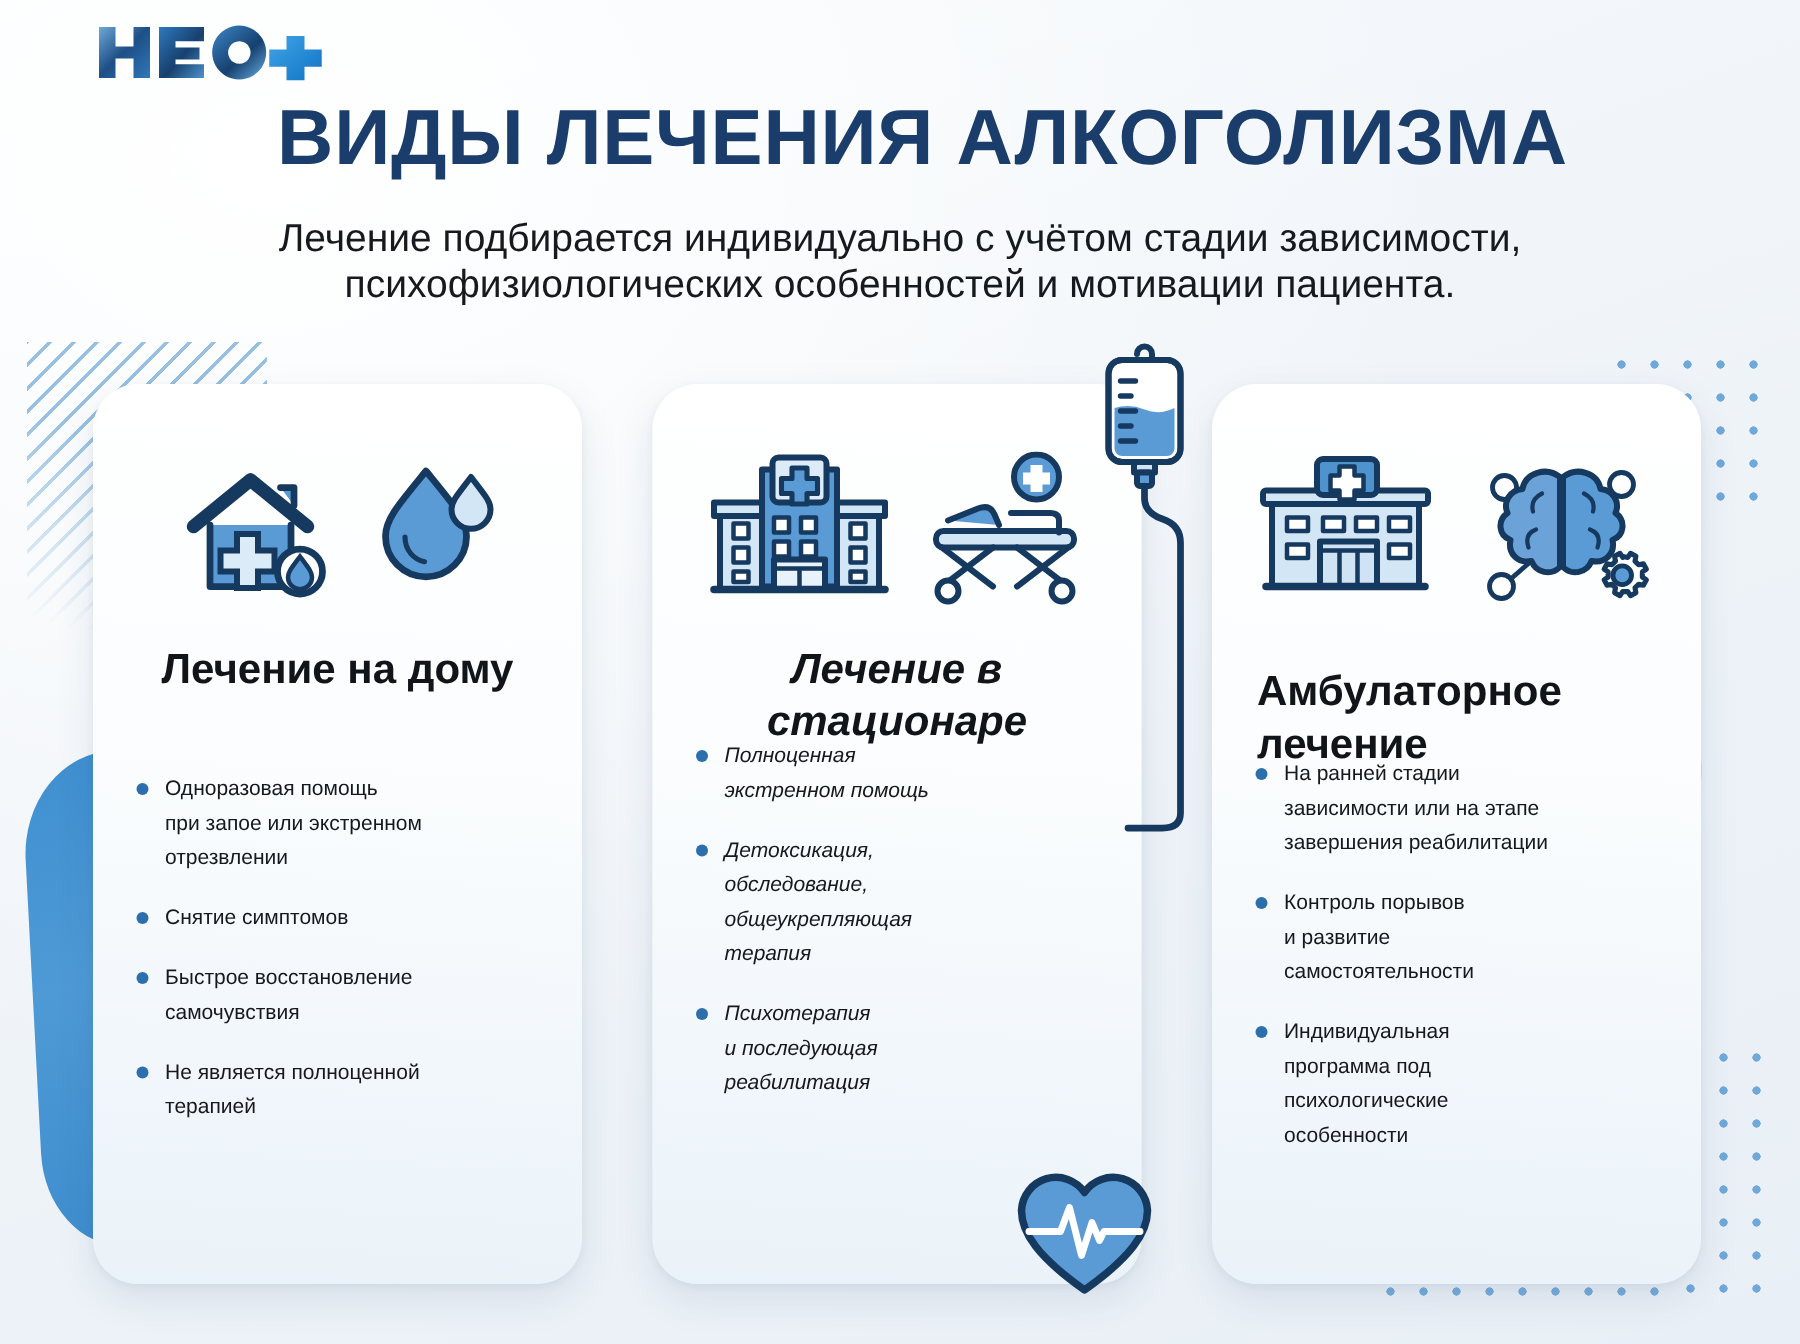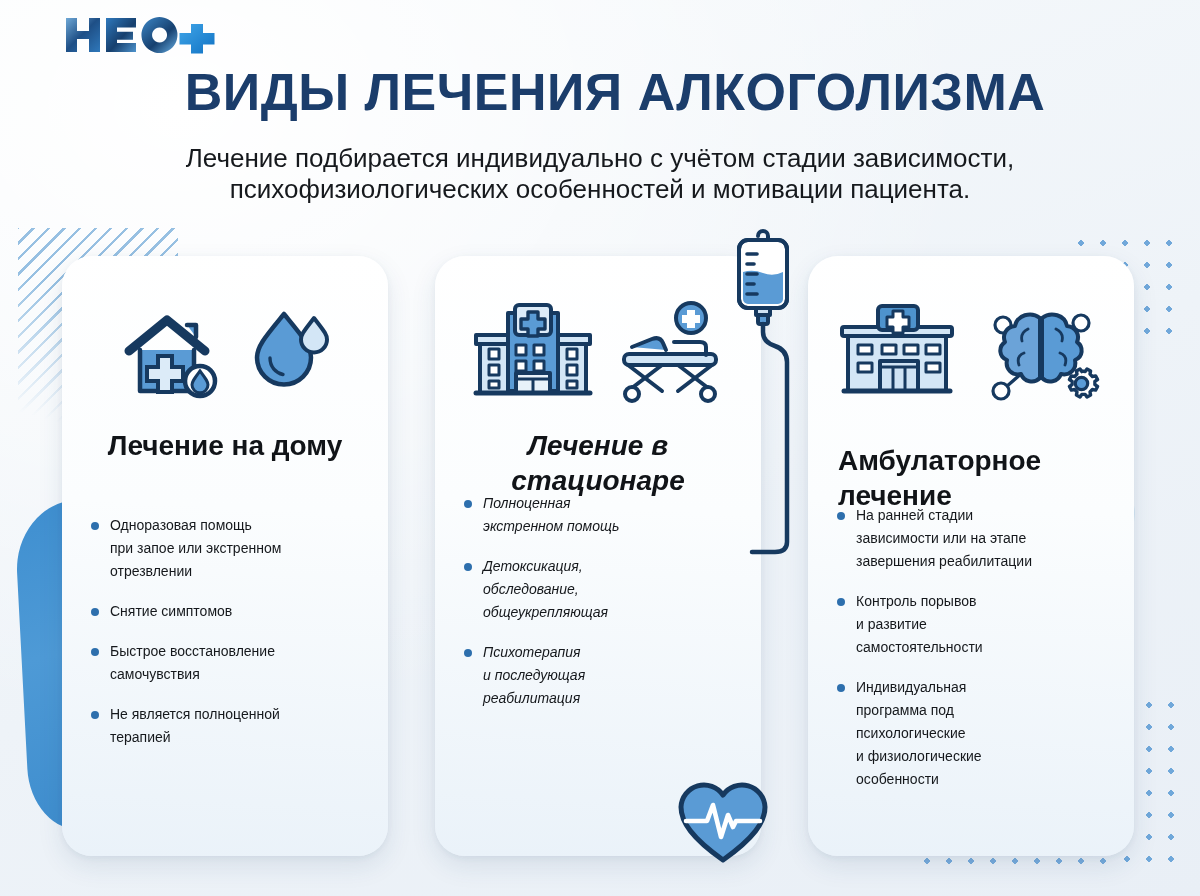--- a/index.html
+++ b/index.html
@@ -285,20 +285,21 @@
       </h2>
       <ul class="bullets">
         <li>
           <span class="ln">Полноценная</span>
           <span class="ln">экстренном помощь</span>
         </li>
         <li>
           <span class="ln">Детоксикация,</span>
           <span class="ln">обследование,</span>
           <span class="ln">общеукрепляющая</span>
+          <span class="ln">терапия</span>
         </li>
         <li>
           <span class="ln">Психотерапия</span>
           <span class="ln">и последующая</span>
           <span class="ln">реабилитация</span>
         </li>
       </ul>
     </div>
 
     <div class="card" id="card-2">
@@ -366,21 +367,20 @@
         </li>
         <li>
           <span class="ln">Контроль порывов</span>
           <span class="ln">и развитие</span>
           <span class="ln">самостоятельности</span>
         </li>
         <li>
           <span class="ln">Индивидуальная</span>
           <span class="ln">программа под</span>
           <span class="ln">психологические</span>
-          <span class="ln">и физиологические</span>
           <span class="ln">особенности</span>
         </li>
       </ul>
     </div>
 
   </div>
 
   <div class="deco" id="iv-drip">
     <svg width="70" height="340" viewBox="0 0 70 340">
       <g stroke="#16395f" stroke-width="4" fill="none" stroke-linejoin="round" stroke-linecap="round">

